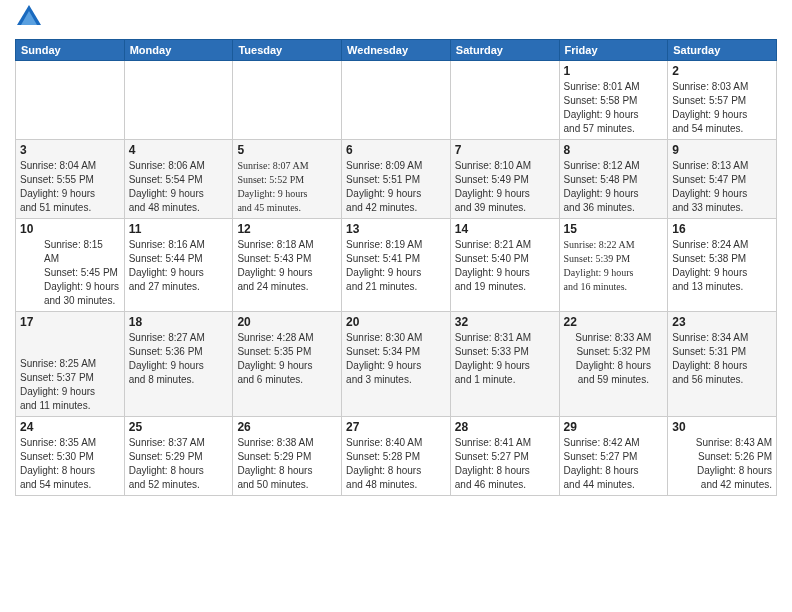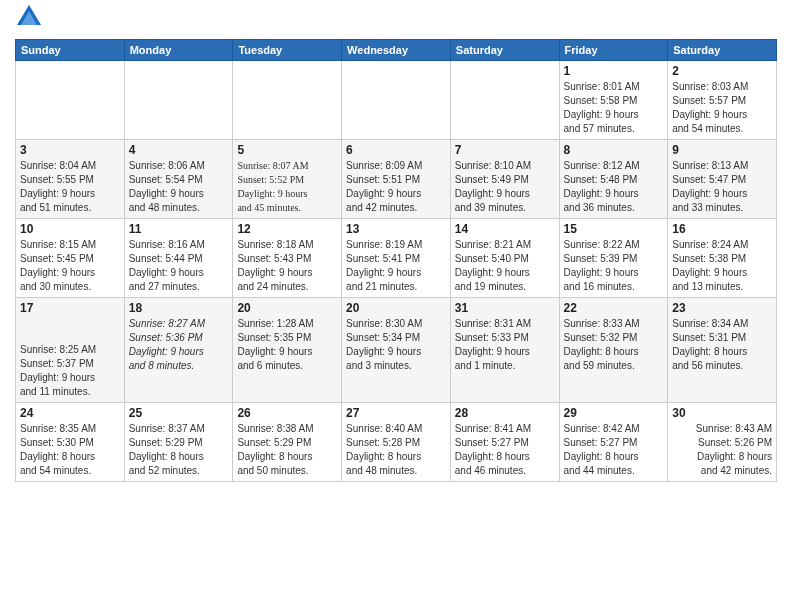--- a/index.html
+++ b/index.html
@@ -191,21 +191,21 @@
             <div class="day-number">9</div>
             <div class="day-info" style="white-space: pre-line;">Sunrise: 8:13 AM
 Sunset: 5:47 PM
 Daylight: 9 hours
 and 33 minutes.</div>
           </td>
         </tr>
         <tr>
           <td>
             <div class="day-number">10</div>
-            <div class="day-info" style="white-space: pre-line;">Sunrise: 8:15 AM
+            <div class="day-info" style="white-space: pre-line; margin-left: 24px;">Sunrise: 8:15 AM
 Sunset: 5:45 PM
 Daylight: 9 hours
 and 30 minutes.</div>
           </td>
           <td>
             <div class="day-number">11</div>
             <div class="day-info" style="white-space: pre-line;">Sunrise: 8:16 AM
 Sunset: 5:44 PM
 Daylight: 9 hours
 and 27 minutes.</div>
@@ -226,21 +226,21 @@
           </td>
           <td>
             <div class="day-number">14</div>
             <div class="day-info" style="white-space: pre-line;">Sunrise: 8:21 AM
 Sunset: 5:40 PM
 Daylight: 9 hours
 and 19 minutes.</div>
           </td>
           <td>
             <div class="day-number">15</div>
-            <div class="day-info" style="white-space: pre-line;">Sunrise: 8:22 AM
+            <div class="day-info" style="white-space: pre-line; font-family: Liberation Serif, serif;">Sunrise: 8:22 AM
 Sunset: 5:39 PM
 Daylight: 9 hours
 and 16 minutes.</div>
           </td>
           <td>
             <div class="day-number">16</div>
             <div class="day-info" style="white-space: pre-line;">Sunrise: 8:24 AM
 Sunset: 5:38 PM
 Daylight: 9 hours
 and 13 minutes.</div>
@@ -249,49 +249,49 @@
         <tr>
           <td>
             <div class="day-number">17</div>
             <div class="day-info" style="white-space: pre-line; margin-top: 28px;">Sunrise: 8:25 AM
 Sunset: 5:37 PM
 Daylight: 9 hours
 and 11 minutes.</div>
           </td>
           <td>
             <div class="day-number">18</div>
-            <div class="day-info" style="white-space: pre-line; font-style: italic;">Sunrise: 8:27 AM
+            <div class="day-info" style="white-space: pre-line;">Sunrise: 8:27 AM
 Sunset: 5:36 PM
 Daylight: 9 hours
 and 8 minutes.</div>
           </td>
           <td>
             <div class="day-number">20</div>
-            <div class="day-info" style="white-space: pre-line;">Sunrise: 1:28 AM
+            <div class="day-info" style="white-space: pre-line;">Sunrise: 4:28 AM
 Sunset: 5:35 PM
 Daylight: 9 hours
 and 6 minutes.</div>
           </td>
           <td>
             <div class="day-number">20</div>
             <div class="day-info" style="white-space: pre-line;">Sunrise: 8:30 AM
 Sunset: 5:34 PM
 Daylight: 9 hours
 and 3 minutes.</div>
           </td>
           <td>
-            <div class="day-number">31</div>
+            <div class="day-number">32</div>
             <div class="day-info" style="white-space: pre-line;">Sunrise: 8:31 AM
 Sunset: 5:33 PM
 Daylight: 9 hours
 and 1 minute.</div>
           </td>
           <td>
             <div class="day-number">22</div>
-            <div class="day-info" style="white-space: pre-line;">Sunrise: 8:33 AM
+            <div class="day-info" style="white-space: pre-line; text-align: center;">Sunrise: 8:33 AM
 Sunset: 5:32 PM
 Daylight: 8 hours
 and 59 minutes.</div>
           </td>
           <td>
             <div class="day-number">23</div>
             <div class="day-info" style="white-space: pre-line;">Sunrise: 8:34 AM
 Sunset: 5:31 PM
 Daylight: 8 hours
 and 56 minutes.</div>

